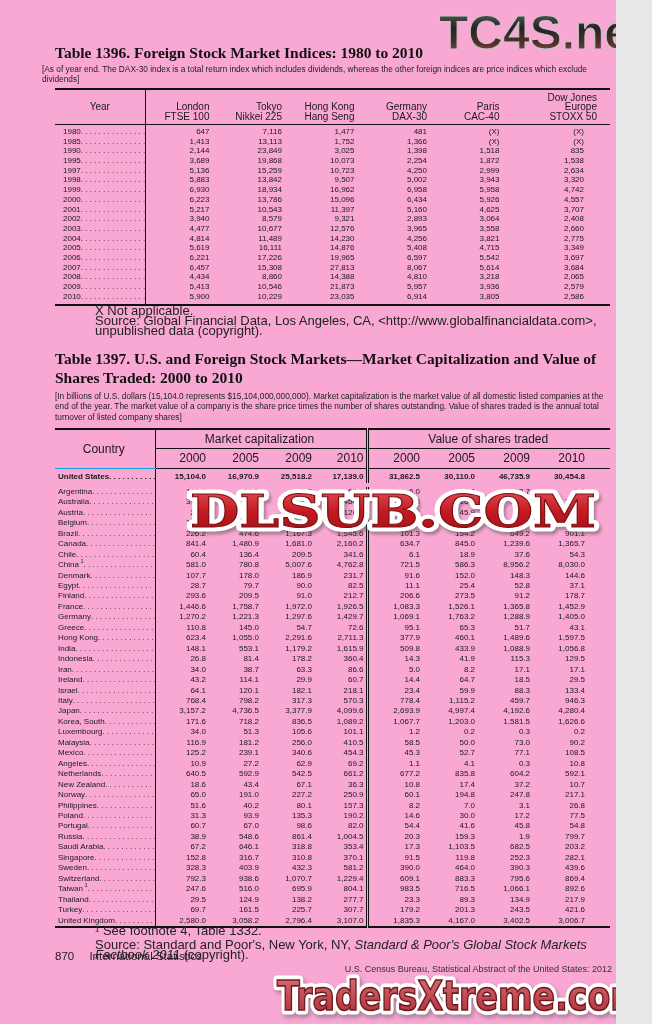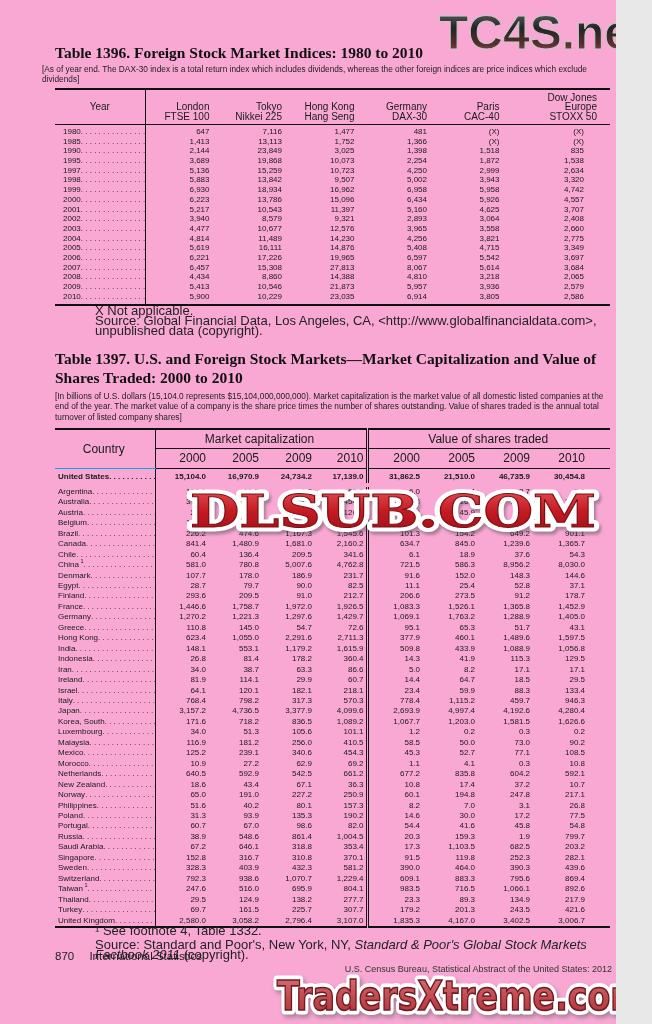--- a/index.html
+++ b/index.html
@@ -390,24 +390,24 @@
     <tbody id="t1397-body">
         <tr class="bold">
           <td class="cname">
             <div class="lead">
               <span class="nm">United States</span>
               <span class="dots"></span>
             </div>
           </td>
           <td>15,104.0</td>
           <td>16,970.9</td>
-          <td>24,734.2</td>
+          <td>25,518.2</td>
           <td>17,139.0</td>
           <td class="v1">31,862.5</td>
-          <td>21,510.0</td>
+          <td>30,110.0</td>
           <td>46,735.9</td>
           <td>30,454.8</td>
           <td></td>
         </tr>
         <tr class="gap">
           <td class="cname"></td>
           <td colspan="9"></td>
         </tr>
         <tr>
           <td class="cname">
@@ -715,21 +715,21 @@
           <td>17.1</td>
           <td></td>
         </tr>
         <tr>
           <td class="cname">
             <div class="lead">
               <span class="nm">Ireland</span>
               <span class="dots"></span>
             </div>
           </td>
-          <td>81.9</td>
+          <td>43.2</td>
           <td>114.1</td>
           <td>29.9</td>
           <td>60.7</td>
           <td class="v1">14.4</td>
           <td>64.7</td>
           <td>18.5</td>
           <td>29.5</td>
           <td></td>
         </tr>
         <tr>
@@ -847,21 +847,21 @@
           <td>454.3</td>
           <td class="v1">45.3</td>
           <td>52.7</td>
           <td>77.1</td>
           <td>108.5</td>
           <td></td>
         </tr>
         <tr>
           <td class="cname">
             <div class="lead">
-              <span class="nm">Morocco</span>
+              <span class="nm">Angeles</span>
               <span class="dots"></span>
             </div>
           </td>
           <td>10.9</td>
           <td>27.2</td>
           <td>62.9</td>
           <td>69.2</td>
           <td class="v1">1.1</td>
           <td>4.1</td>
           <td>0.3</td>

